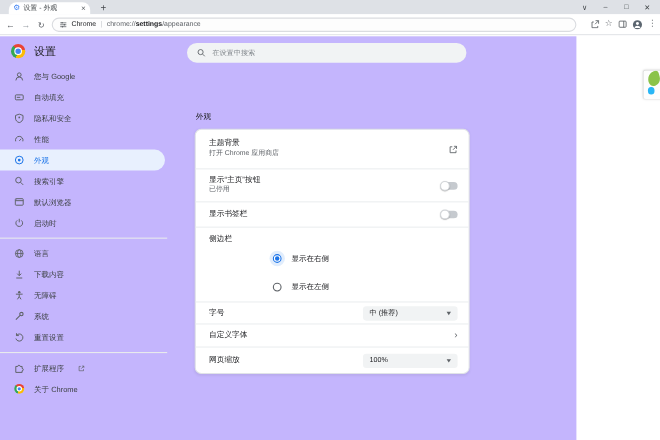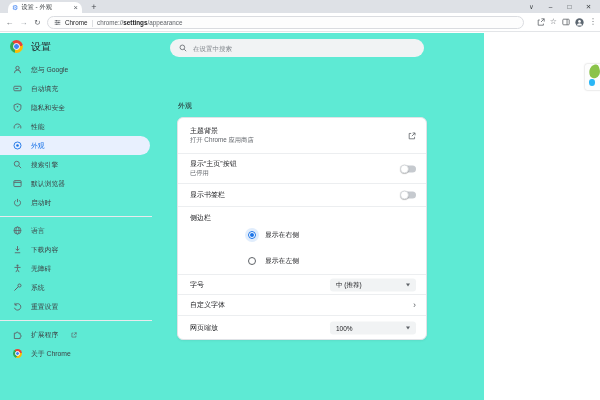--- a/index.html
+++ b/index.html
@@ -31,21 +31,21 @@
              padding:0 6px; gap:4px; }
   .omni-chip { font-size:6.3px; color:#202124; }
   .omni-pipe { font-size:6.3px; color:#c4c7cc; }
   .omni-url { font-size:6.3px; color:#5f6368; white-space:nowrap; }
   .omni-url b { color:#202124; font-weight:bold; }
   .tb-icons { position:absolute; right:3px; top:0; height:18px; display:flex; align-items:center; gap:5px; }
   .tb-icons .glyph { font-size:8px; color:#5f6368; line-height:1; }
   .icon-svg { display:inline-flex; }
 
   
-  .content { position:absolute; top:33px; left:0; width:484px; height:367px; background:#5eead4; }
+  .content { position:absolute; top:33px; left:0; width:524px; height:367px; background:#c4b5fd; }
   .sidebar { position:absolute; left:0; top:0; width:160px; }
   .sb-header { height:27px; display:flex; align-items:center; gap:8px; padding-left:10px; }
   .chrome-logo { width:13px; height:13px; border-radius:50%; position:relative; flex:0 0 auto;
                  background:conic-gradient(from -40deg, #ea4335 0 33%, #fbbc05 0 66%, #34a853 0 100%); }
   .chrome-logo::after { content:""; position:absolute; inset:3px; border-radius:50%;
                         background:#4285f4; border:1px solid #fff; }
   .chrome-logo.small { width:9px; height:9px; }
   .chrome-logo.small::after { inset:2px; border-width:0.8px; }
   .sb-title { font-size:10px; color:#202124; }
   .sb-item { height:19px; width:150px; display:flex; align-items:center; gap:9px; padding-left:12px;

